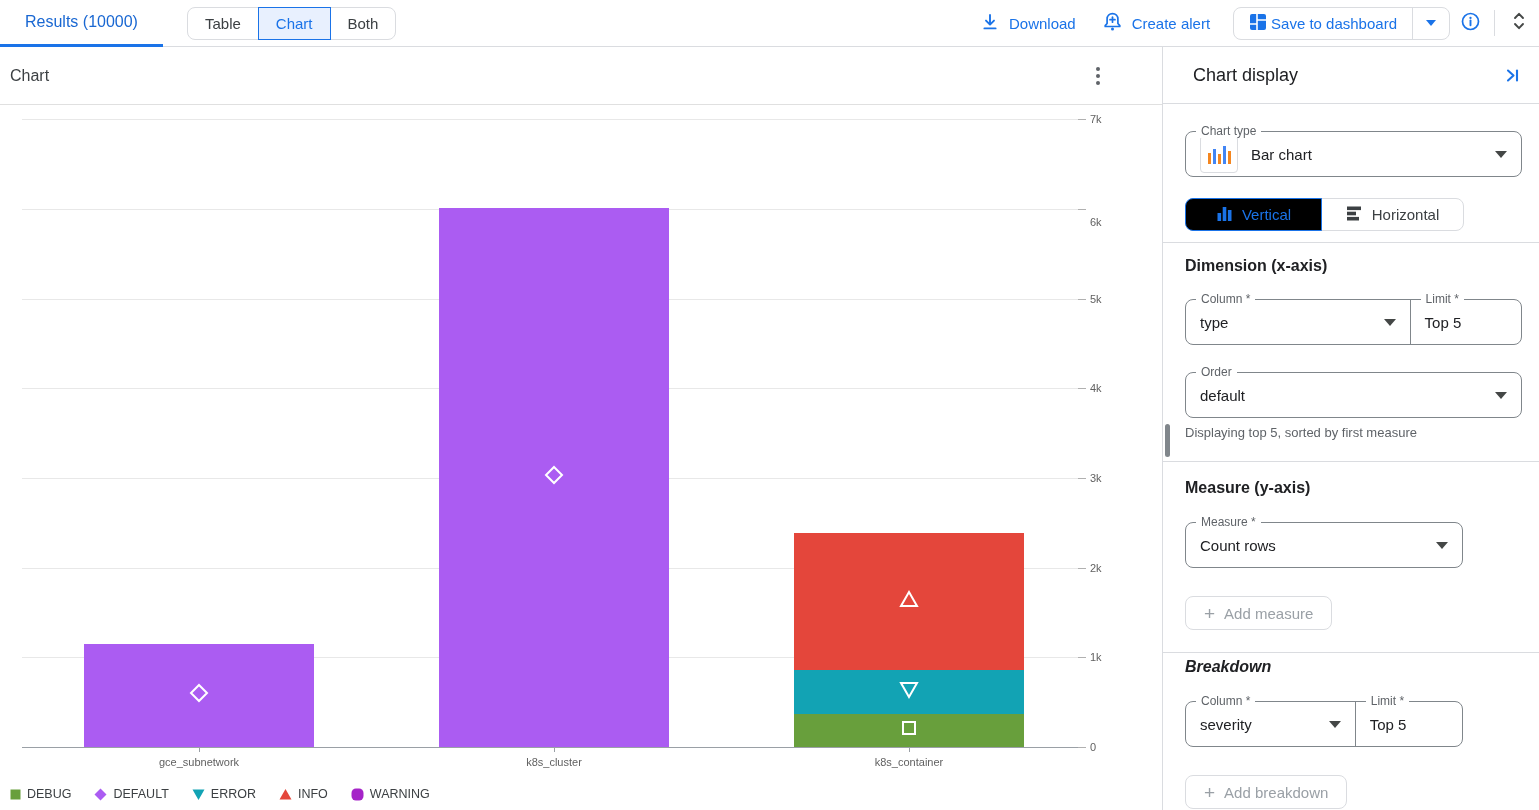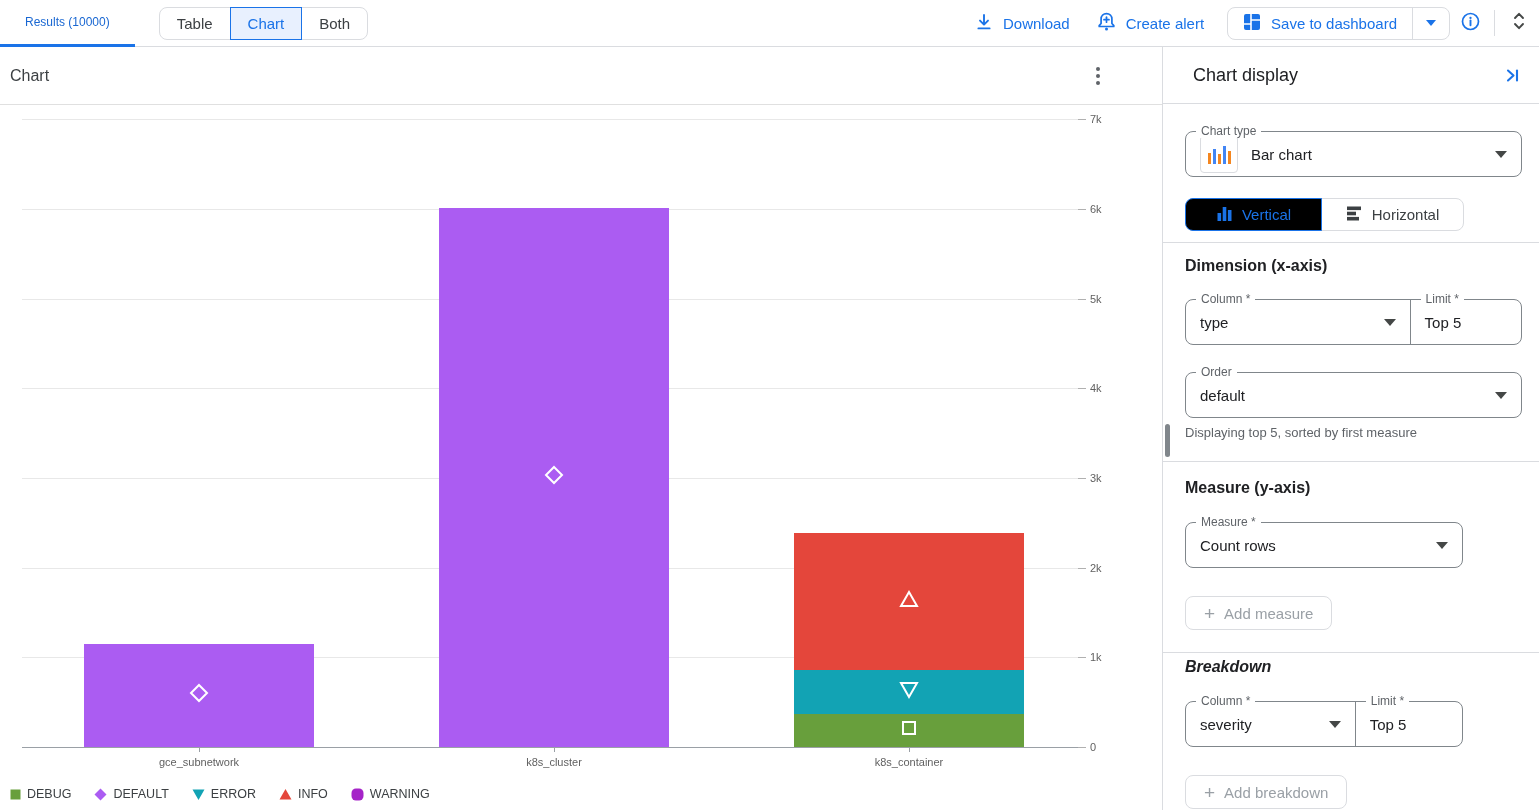--- a/index.html
+++ b/index.html
@@ -4,35 +4,35 @@
 <style>
   * { box-sizing: border-box; margin: 0; padding: 0; }
   html,body { width:1539px; height:810px; overflow:hidden; }
   body {
     font-family: "Liberation Sans", sans-serif;
     background:#fff; color:#202124; position:relative;
   }
 
   
   .topbar { height:47px; display:flex; align-items:center; border-bottom:1px solid #dadce0; background:#fff; }
-  .results-tab { height:47px; display:flex; align-items:center; padding:0 25px; font-size:12px; font-weight:500;
+  .results-tab { height:47px; display:flex; align-items:center; padding:0 25px; font-size:16px; font-weight:500;
     color:#1967d2; border-bottom:3px solid #1a73e8; cursor:pointer; }
   .segmented { display:flex; margin-left:24px; }
   .seg-btn { height:33px; display:flex; align-items:center; padding:0 17px; font-size:15px; font-weight:500;
     color:#3c4043; background:#fff; border:1px solid #dadce0; cursor:pointer; }
   .seg-btn + .seg-btn { margin-left:-1px; }
   .seg-btn:first-child { border-radius:8px 0 0 8px; }
   .seg-btn:last-child { border-radius:0 8px 8px 0; }
   .seg-btn.selected { background:#e8f0fe; color:#1a73e8; border-color:#1a73e8; z-index:2; position:relative; }
 
   .topbar-right { margin-left:auto; display:flex; align-items:center; }
   .text-btn { display:flex; align-items:center; gap:9px; color:#1a73e8; font-size:15px; font-weight:500;
     padding:0 13px; height:33px; cursor:pointer; white-space:nowrap; }
   .save-group { display:flex; align-items:stretch; border:1px solid #dadce0; border-radius:8px; height:33px; margin-left:10px; overflow:hidden; }
-  .save-main { display:flex; align-items:center; gap:10px; padding:0 15px; color:#1a73e8; font-size:15px; font-weight:500; cursor:pointer; }
+  .save-main { display:flex; align-items:center; gap:4px; padding:0 15px; color:#1a73e8; font-size:15px; font-weight:500; cursor:pointer; }
   .save-caret { width:37px; display:flex; align-items:center; justify-content:center; border-left:1px solid #dadce0; cursor:pointer; }
   .caret-down { width:0; height:0; border-left:5px solid transparent; border-right:5px solid transparent; border-top:6px solid #1a73e8; }
   .icon-btn { display:flex; align-items:center; justify-content:center; width:40px; height:33px; cursor:pointer; }
   .vdiv { width:1px; height:26px; background:#dadce0; margin:0 4px; }
 
   
   .main { display:flex; height:763px; }
   .chart-area { width:1163px; position:relative; border-right:1px solid #dadce0; }
   .chart-header { height:58px; display:flex; align-items:center; padding:0 10px; border-bottom:1px solid #e0e0e0; }
   .chart-title { font-size:16px; color:#3c4043; font-weight:400; }
@@ -224,21 +224,21 @@
         <div class="ytickmark" style="left: 1078px; top: 431px;"></div>
         <div class="ylabel" style="left: 1090px; top: 424px;">3k</div>
         <div class="gridline" style="left: 22px; top: 341px; width: 1056px;"></div>
         <div class="ytickmark" style="left: 1078px; top: 341px;"></div>
         <div class="ylabel" style="left: 1090px; top: 334px;">4k</div>
         <div class="gridline" style="left: 22px; top: 252px; width: 1056px;"></div>
         <div class="ytickmark" style="left: 1078px; top: 252px;"></div>
         <div class="ylabel" style="left: 1090px; top: 245px;">5k</div>
         <div class="gridline" style="left: 22px; top: 162px; width: 1056px;"></div>
         <div class="ytickmark" style="left: 1078px; top: 162px;"></div>
-        <div class="ylabel" style="left: 1090px; top: 155px;">6k</div>
+        <div class="ylabel" style="left: 1090px; top: 168px;">6k</div>
         <div class="gridline" style="left: 22px; top: 72px; width: 1056px;"></div>
         <div class="ytickmark" style="left: 1078px; top: 72px;"></div>
         <div class="ylabel" style="left: 1090px; top: 65px;">7k</div>
         <div class="bar-seg" style="left: 84px; top: 596.8px; width: 230px; height: 103.2px; background: rgb(171, 92, 242);">
           <span><svg width="22" height="22" viewBox="0 0 22 22">
               <polygon points="11,3 19,11 11,19 3,11" fill="none" stroke="#ffffff" stroke-width="2" stroke-linejoin="miter"></polygon>
             </svg></span>
         </div>
         <div class="xtickmark" style="left: 199px; top: 700px;"></div>
         <div class="xlabel" style="left: 89px; top: 709px;">gce_subnetwork</div>

